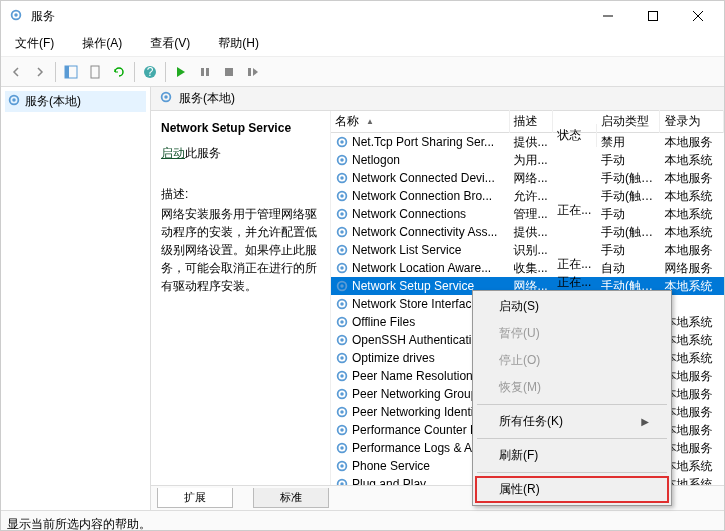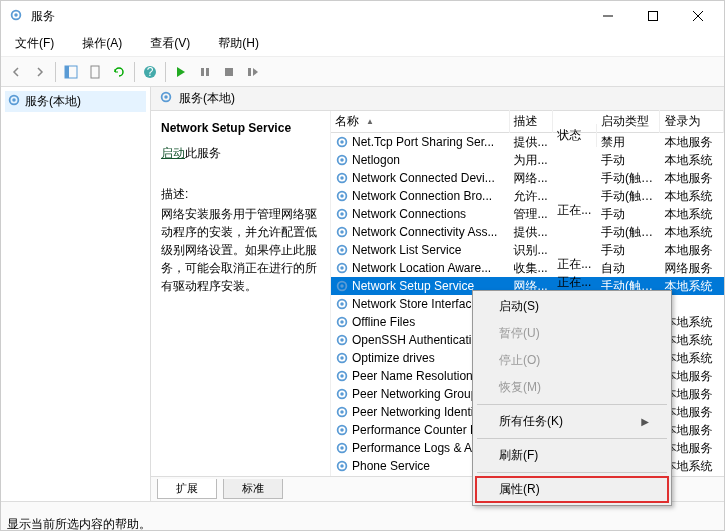--- a/index.html
+++ b/index.html
@@ -47,33 +47,33 @@
 .col-start { width: 64px; }
 .col-logon { width: 64px; }
 .list-header .col { border-right: 1px solid #eee; padding: 3px 4px; }
 .sort-ind { font-size: 8px; margin-left: 4px; color: #666; }
 .list-body { flex: 1; overflow: auto; }
 .list-row.selected { background: #0078d7; color: #fff; }
 .svc-icon svg { width: 14px; height: 14px; vertical-align: middle; }
 
 
 .tabs { display: flex; padding: 2px 6px; border-top: 1px solid #ddd; background: #fafafa; }
-.tab { padding: 2px 18px; border: 1px solid #bbb; border-top: none; background: #fff; margin-right: 6px; font-size: 11px; }
+.tab { padding: 2px 26px; border: 1px solid #bbb; border-top: none; background: #fff; margin-right: 20px; font-size: 11px; }
 .tab.inactive { background: #eee; }
 
 
 .context-menu { position: absolute; top: 290px; left: 472px; width: 200px; background: #f0f0f0; border: 1px solid #999; box-shadow: 2px 2px 4px rgba(0,0,0,0.25); z-index: 10; padding: 2px; }
 .cm-item { padding: 5px 20px 5px 24px; display: flex; align-items: center; justify-content: space-between; }
 .cm-item.disabled { color: #9a9a9a; }
 .cm-item.highlight { outline: 2px solid #e03030; outline-offset: -2px; }
 .cm-sep { height: 1px; background: #ccc; margin: 3px 2px; }
 .cm-sub { font-size: 10px; color: #555; }
 
 
-.statusbar { height: 20px; border-top: 1px solid #ddd; padding: 14px 6px; background: #fafafa; }
+.statusbar { height: 20px; border-top: 1px solid #ddd; padding: 5px 6px; background: #fafafa; }
 
 .gear-icon svg { width: 14px; height: 14px; }
 </style>
 </head>
 <body>
 
 <div class="titlebar">
   <span class="icon gear-icon">
     <svg viewBox="0 0 16 16">
         <circle cx="8" cy="8" r="5" fill="none" stroke="#5a9bd5" stroke-width="2"></circle>

